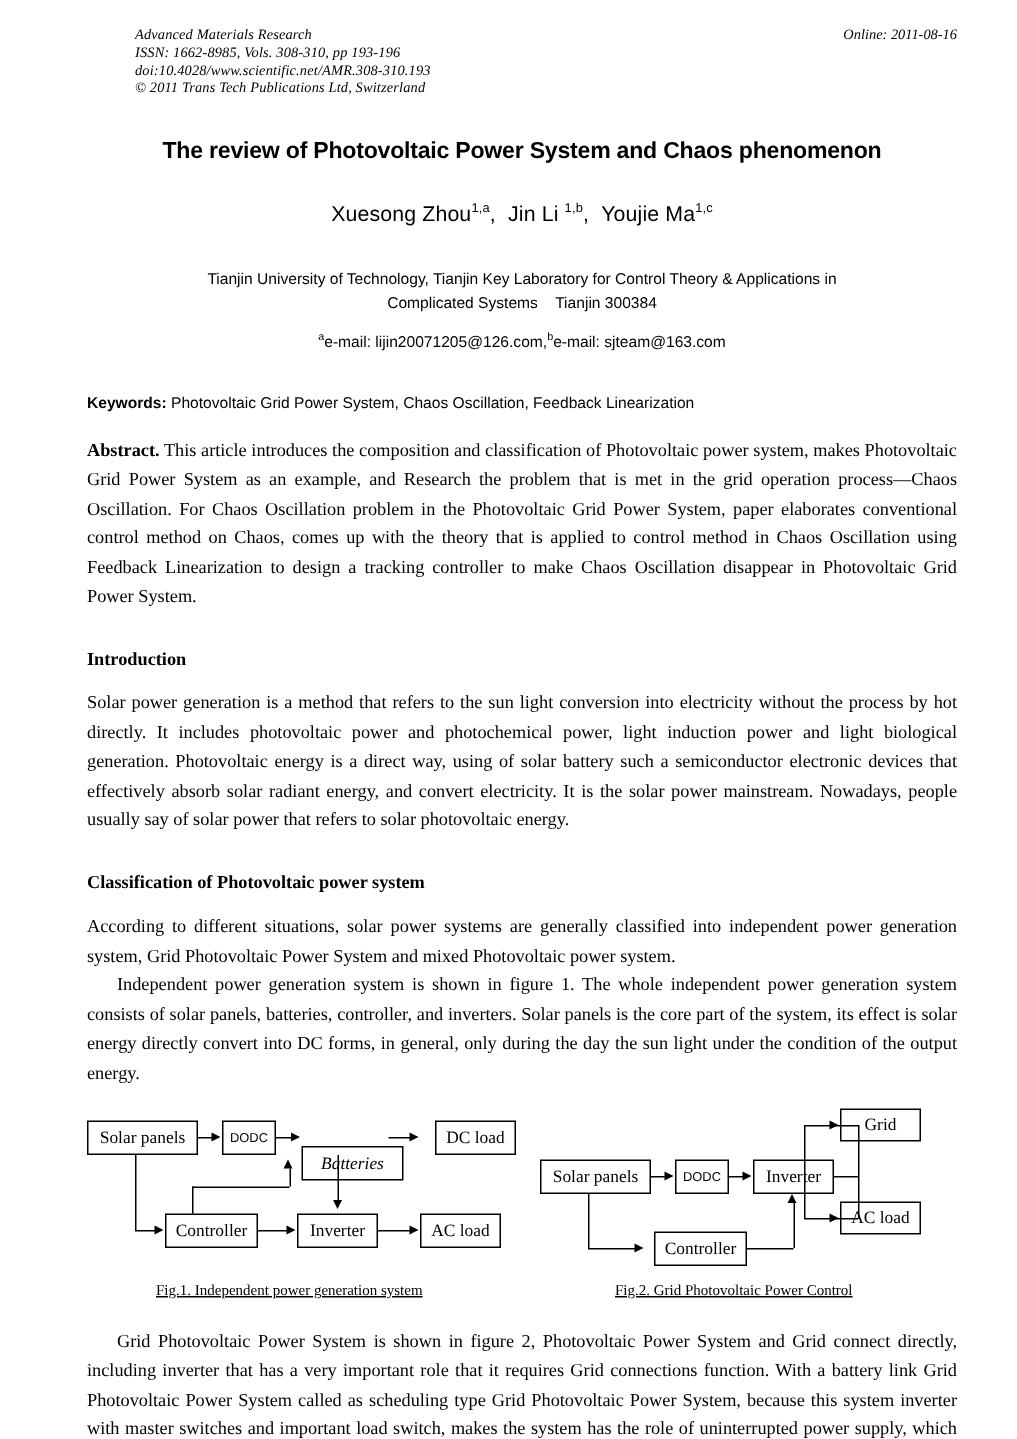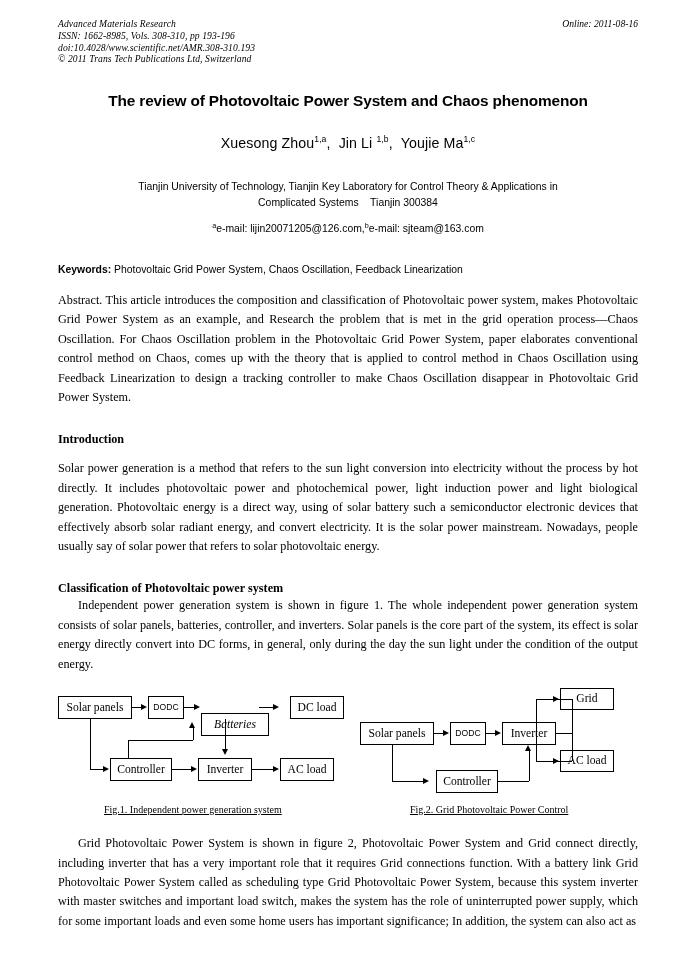--- a/index.html
+++ b/index.html
@@ -20,20 +20,21 @@
     width: 678px;
     height: 959px;
     box-sizing: border-box;
     padding: 18px 40px 0 58px;
   }
 
   
   .masthead {
     position: relative;
     height: 58px;
+    margin-left: 32px;
   }
   .masthead-left {
     font-style: italic;
     font-size: 9.6px;
     line-height: 11.8px;
     letter-spacing: 0.1px;
   }
   .masthead-right {
     position: absolute;
     top: 0;
@@ -99,21 +100,21 @@
   }
 
   
   .abstract {
     font-size: 12.2px;
     line-height: 19.4px;
     text-align: justify;
     margin-top: 14px;
   }
   .abstract .ab-label {
-    font-weight: normal;
+    font-weight: bold;
   }
   .sec-head {
     font-size: 12.2px;
     font-weight: bold;
     margin-top: 25px;
   }
   p.body {
     font-size: 12.2px;
     line-height: 19.4px;
     text-align: justify;
@@ -223,20 +224,21 @@
   </div>
 
   <div class="abstract">
     <span class="ab-label">Abstract.</span><span> This article introduces the composition and classification of Photovoltaic power system, makes Photovoltaic Grid Power System as an example, and Research the problem that is met in the grid operation process—Chaos Oscillation. For Chaos Oscillation problem in the Photovoltaic Grid Power System, paper elaborates conventional control method on Chaos, comes up with the theory that is applied to control method in Chaos Oscillation using Feedback Linearization to design a tracking controller to make Chaos Oscillation disappear in Photovoltaic Grid Power System.</span>
   </div>
 
   <div class="sec-head">Introduction</div>
   <p class="body">Solar power generation is a method that refers to the sun light conversion into electricity without the process by hot directly. It includes photovoltaic power and photochemical power, light induction power and light biological generation. Photovoltaic energy is a direct way, using of solar battery such a semiconductor electronic devices that effectively absorb solar radiant energy, and convert electricity. It is the solar power mainstream. Nowadays, people usually say of solar power that refers to solar photovoltaic energy.</p>
 
   <div class="sec-head">Classification of Photovoltaic power system</div>
+  <p class="body">According to different situations, solar power systems are generally classified into independent power generation system, Grid Photovoltaic Power System and mixed Photovoltaic power system.</p>
   <p class="body tight"><span class="indent"></span><span>Independent power generation system is shown in figure 1. The whole independent power generation system consists of solar panels, batteries, controller, and inverters. Solar panels is the core part of the system, its effect is solar energy directly convert into DC forms, in general, only during the day the sun light under the condition of the output energy.</span></p>
 
   <div class="figures">
 
     <div class="fig-wrap fig1-wrap">
 
       <div class="fig-box" style="left:0px; top:8px; width:74px; height:23px;">Solar panels</div>
       <div class="fig-box small" style="left:90px; top:8px; width:36px; height:23px;">DODC</div>
       <div class="fig-box" style="left:143px; top:25px; width:68px; height:23px;font-style:italic;">Batteries</div>
       <div class="fig-box" style="left:232px; top:8px; width:54px; height:23px;">DC load</div>

